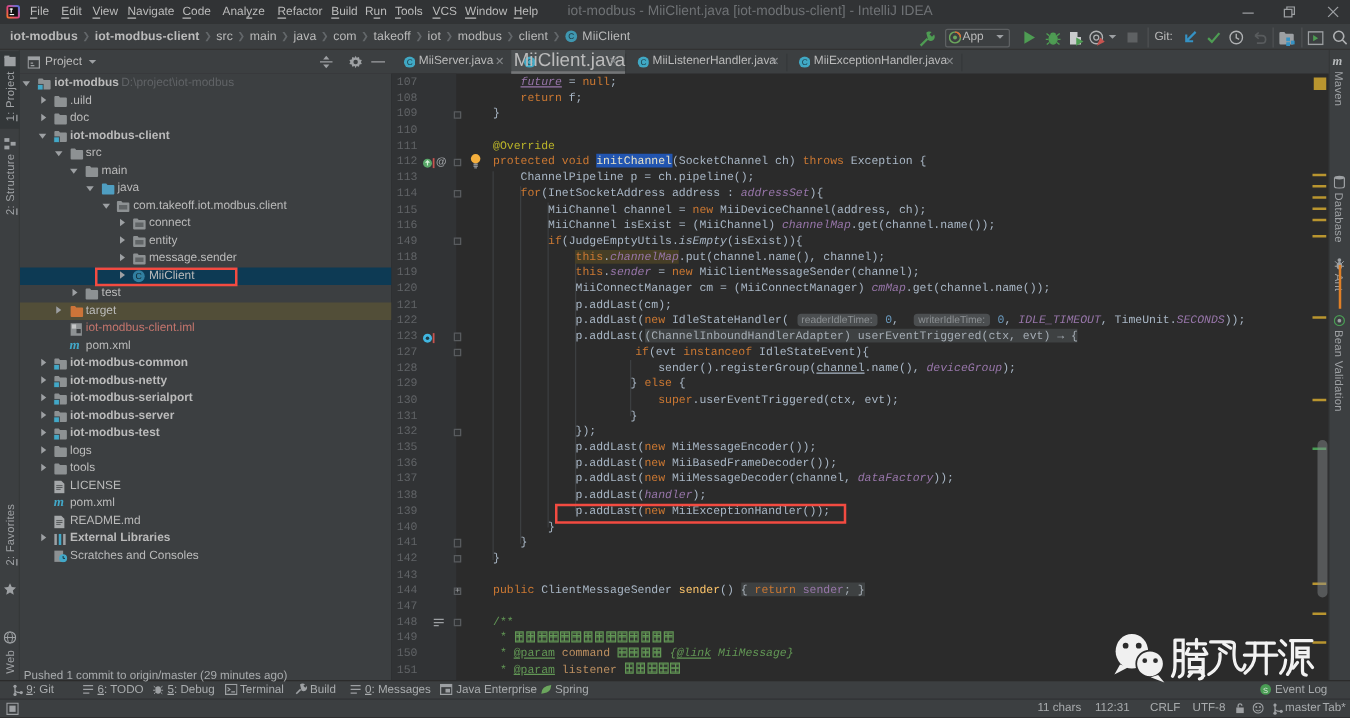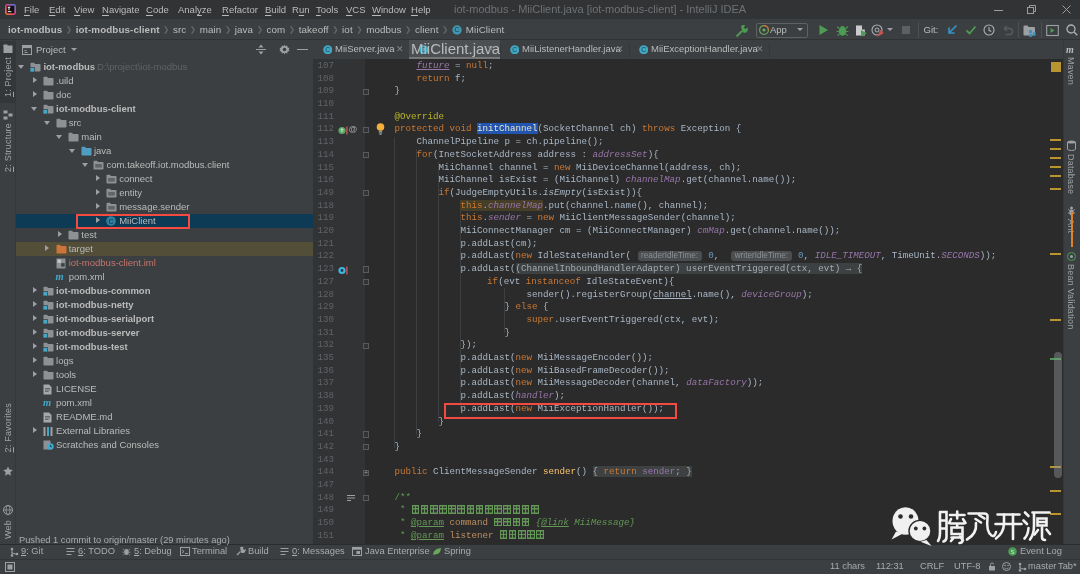--- a/index.html
+++ b/index.html
@@ -316,21 +316,21 @@
     <path d="M0.5 0.5 L6 0.5 L8.5 3 L8.5 10.5 L0.5 10.5 Z" fill="#a5a8aa"></path>
     <path d="M2 4.5 h5 M2 6 h5 M2 7.5 h3.5" stroke="#55585a" stroke-width="0.8"></path>
   </svg>
 <div class="trow" style="left:56.03px;top:410.3px;color:#bbbbbb;font-weight:normal">README.md</div>
 <div class="abs" style="left:32.629999999999995px;top:427.3px;width:0;height:0;border-left:4.6px solid #9da0a3;border-top:3.6px solid transparent;border-bottom:3.6px solid transparent"></div>
 <svg class="abs" style="left:42.93px;top:426.8px" width="10" height="9" viewBox="0 0 10 9">
     <rect x="0.5" y="0" width="2" height="9" fill="#9da0a3"></rect>
     <rect x="4" y="0" width="2" height="9" fill="#42a8c8"></rect>
     <rect x="7.5" y="0" width="2" height="9" fill="#9da0a3"></rect>
   </svg>
-<div class="trow" style="left:56.03px;top:424.3px;color:#bbbbbb;font-weight:normal">External Libraries</div>
+<div class="trow" style="left:56.03px;top:424.3px;color:#bbbbbb;font-weight:bold">External Libraries</div>
 <svg class="abs" style="left:42.93px;top:440.3px" width="11" height="10" viewBox="0 0 11 10">
     <rect x="0.5" y="0.5" width="7" height="9" fill="#8d9193"></rect>
     <circle cx="7.5" cy="6.5" r="3.2" fill="#42a8c8"></circle>
     <path d="M7.5 4.8 v1.9 h1.5" stroke="#17333c" stroke-width="0.8" fill="none"></path>
   </svg>
 <div class="trow" style="left:56.03px;top:438.3px;color:#bbbbbb;font-weight:normal">Scratches and Consoles</div>
 <div class="abs" style="left:76px;top:214px;width:114px;height:14.5px;border:2px solid #f34b41"></div>
 <div class="guide" style="left:394.0px;top:136.5px;height:311.0px"></div>
 <div class="guide" style="left:416.0px;top:149.2px;height:285.6px"></div>
 <div class="guide" style="left:438.0px;top:161.9px;height:260.2px"></div>
@@ -363,21 +363,21 @@
 <div class="cl" style="left:372.4px;top:212.35px">                <span class="k">this</span>.<span class="f">sender</span> = <span class="k">new</span> MiiClientMessageSender(channel);</div>
 <div class="lnum" style="top:225.05px">120</div>
 <div class="cl" style="left:372.4px;top:225.05px">                MiiConnectManager cm = (MiiConnectManager) <span class="f">cmMap</span>.get(channel.name());</div>
 <div class="lnum" style="top:237.75px">121</div>
 <div class="cl" style="left:372.4px;top:237.75px">                p.addLast(cm);</div>
 <div class="lnum" style="top:250.45px">122</div>
 <div class="cl" style="left:372.4px;top:250.45px">                p.addLast(<span class="k">new</span> IdleStateHandler( <span class="hint">readerIdleTime:</span> <span class="n">0</span>,  <span class="hint">writerIdleTime:</span> <span class="n">0</span>, <span class="f">IDLE_TIMEOUT</span>, TimeUnit.<span class="f">SECONDS</span>));</div>
 <div class="lnum" style="top:263.15px">123</div>
 <div class="cl" style="left:372.4px;top:263.15px">                p.addLast(<span class="fold">(ChannelInboundHandlerAdapter) userEventTriggered(ctx, evt) → {</span></div>
 <div class="lnum" style="top:275.85px">127</div>
-<div class="cl" style="left:355px;top:275.85px">                        <span class="k">if</span>(evt <span class="k">instanceof</span> IdleStateEvent){</div>
+<div class="cl" style="left:376px;top:275.85px">                        <span class="k">if</span>(evt <span class="k">instanceof</span> IdleStateEvent){</div>
 <div class="lnum" style="top:288.55px">128</div>
 <div class="cl" style="left:372.4px;top:288.55px">                            sender().registerGroup(<span style="text-decoration:underline">channel</span>.name(), <span class="f">deviceGroup</span>);</div>
 <div class="lnum" style="top:301.25px">129</div>
 <div class="cl" style="left:372.4px;top:301.25px">                        } <span class="k">else</span> {</div>
 <div class="lnum" style="top:313.95px">130</div>
 <div class="cl" style="left:372.4px;top:313.95px">                            <span class="k">super</span>.userEventTriggered(ctx, evt);</div>
 <div class="lnum" style="top:326.65px">131</div>
 <div class="cl" style="left:372.4px;top:326.65px">                        }</div>
 <div class="lnum" style="top:339.35px">132</div>
 <div class="cl" style="left:372.4px;top:339.35px">                });</div>

